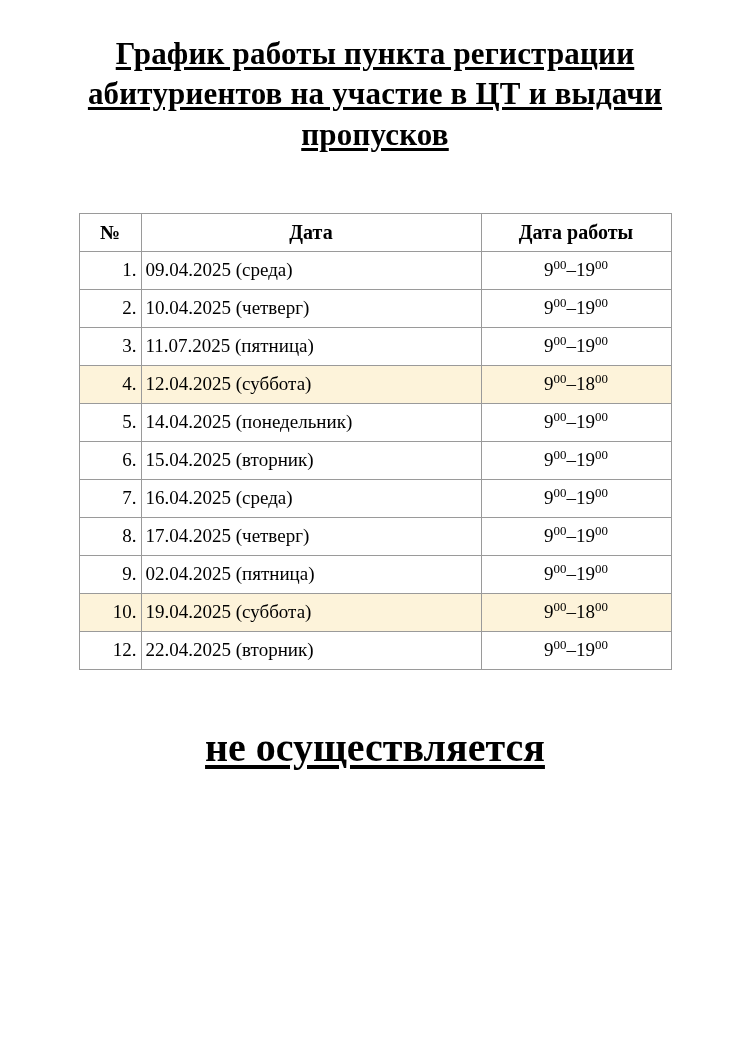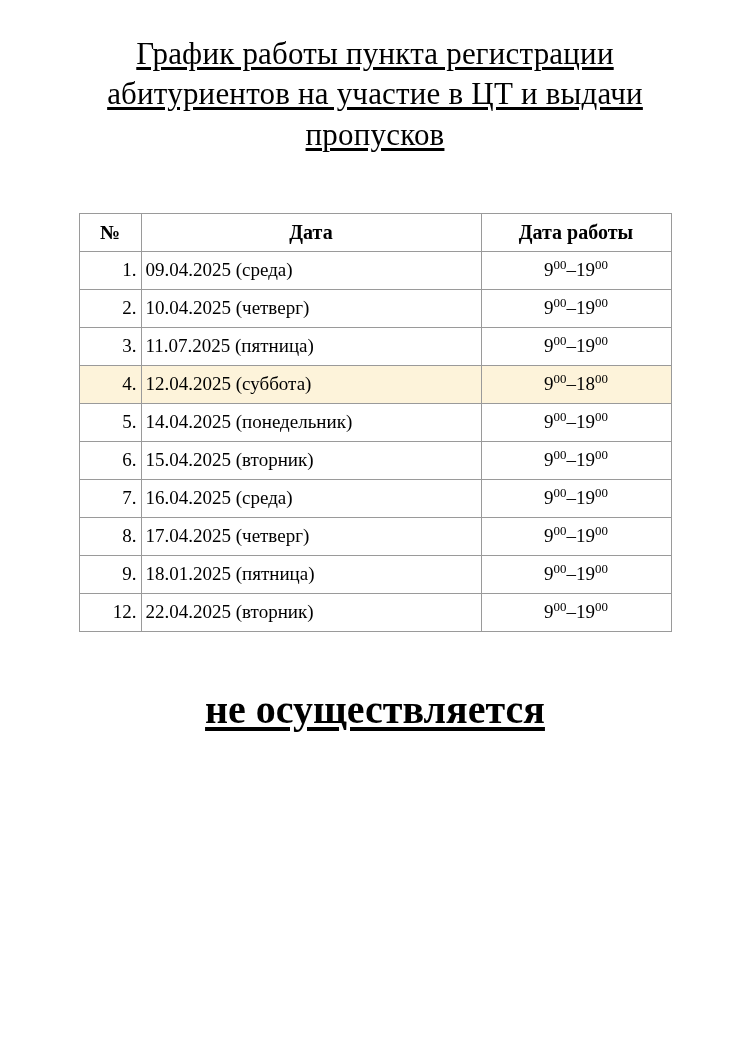--- a/index.html
+++ b/index.html
@@ -18,21 +18,21 @@
     width: 750px;
     height: 1060px;
     position: relative;
     box-sizing: border-box;
     padding: 0 28px;
   }
   .title {
     margin: 34px 0 0 0;
     text-align: center;
     font-size: 31px;
-    font-weight: normal;
+    font-weight: bold;
     line-height: 1.30;
     text-decoration: underline;
     text-underline-offset: 3px;
     letter-spacing: 0.2px;
     padding: 0 34px;
   }
   .table-wrap {
     margin-top: 58px;
     display: flex;
     justify-content: center;
@@ -157,22 +157,27 @@
             <td class="date">16.04.2025 (среда)</td>
             <td class="time"><span>9</span><span class="sup">00</span><span>–</span><span>19</span><span class="sup">00</span></td>
           </tr>
           <tr>
             <td class="num">8.</td>
             <td class="date">17.04.2025 (четверг)</td>
             <td class="time"><span>9</span><span class="sup">00</span><span>–</span><span>19</span><span class="sup">00</span></td>
           </tr>
           <tr>
             <td class="num">9.</td>
-            <td class="date">18.01.2025 (пятница)</td>
+            <td class="date">02.04.2025 (пятница)</td>
             <td class="time"><span>9</span><span class="sup">00</span><span>–</span><span>19</span><span class="sup">00</span></td>
+          </tr>
+          <tr class="highlight">
+            <td class="num">10.</td>
+            <td class="date">19.04.2025 (суббота)</td>
+            <td class="time"><span>9</span><span class="sup">00</span><span>–</span><span>18</span><span class="sup">00</span></td>
           </tr>
           <tr>
             <td class="num">12.</td>
             <td class="date">22.04.2025 (вторник)</td>
             <td class="time"><span>9</span><span class="sup">00</span><span>–</span><span>19</span><span class="sup">00</span></td>
           </tr>
         </tbody>
     </table>
   </div>
 

